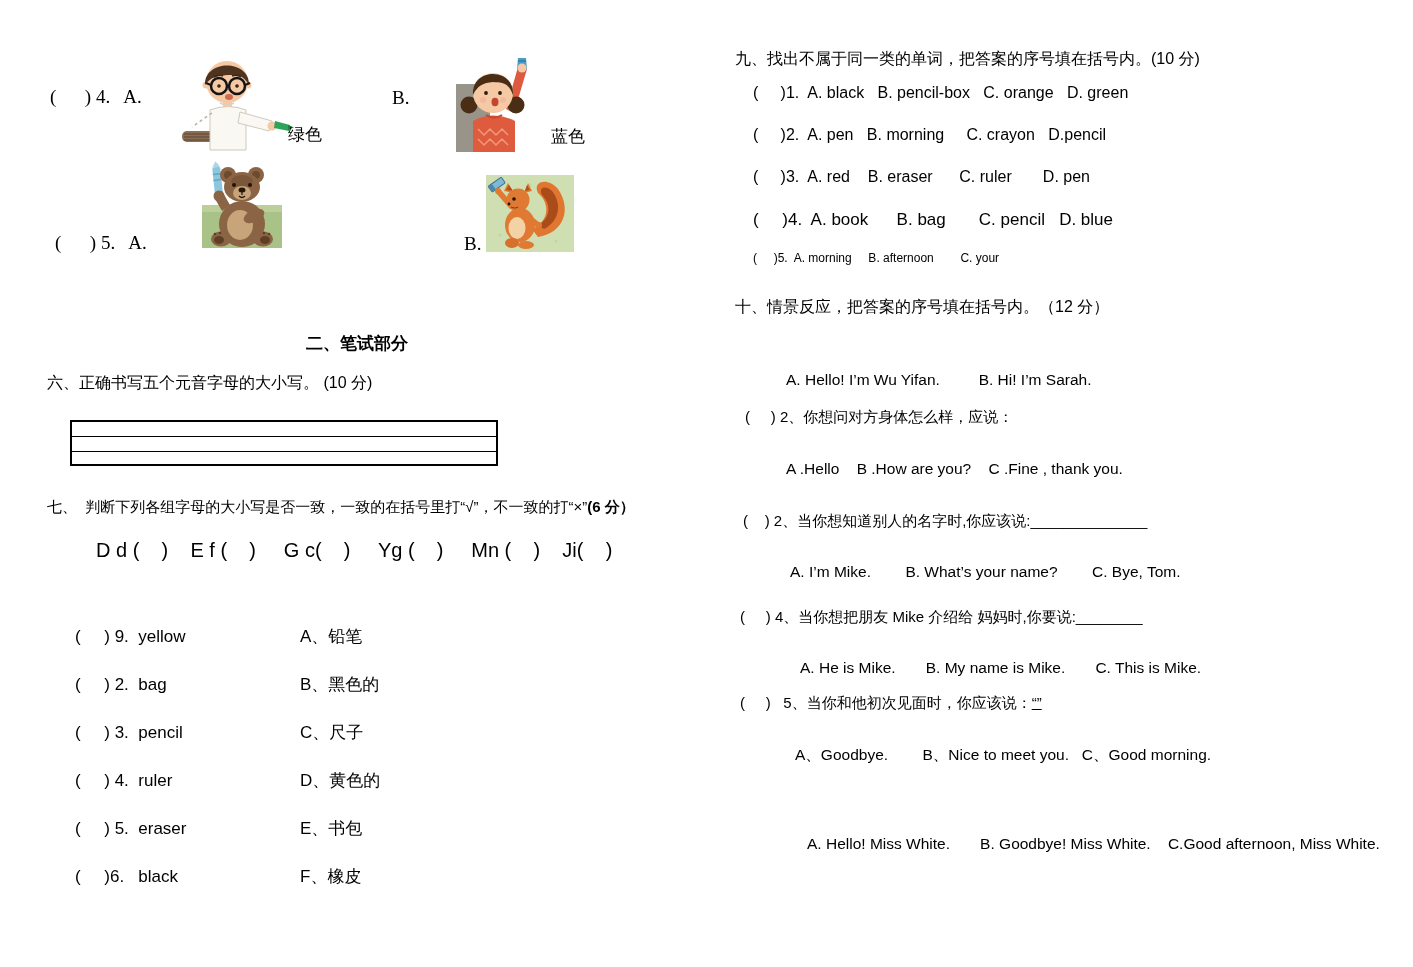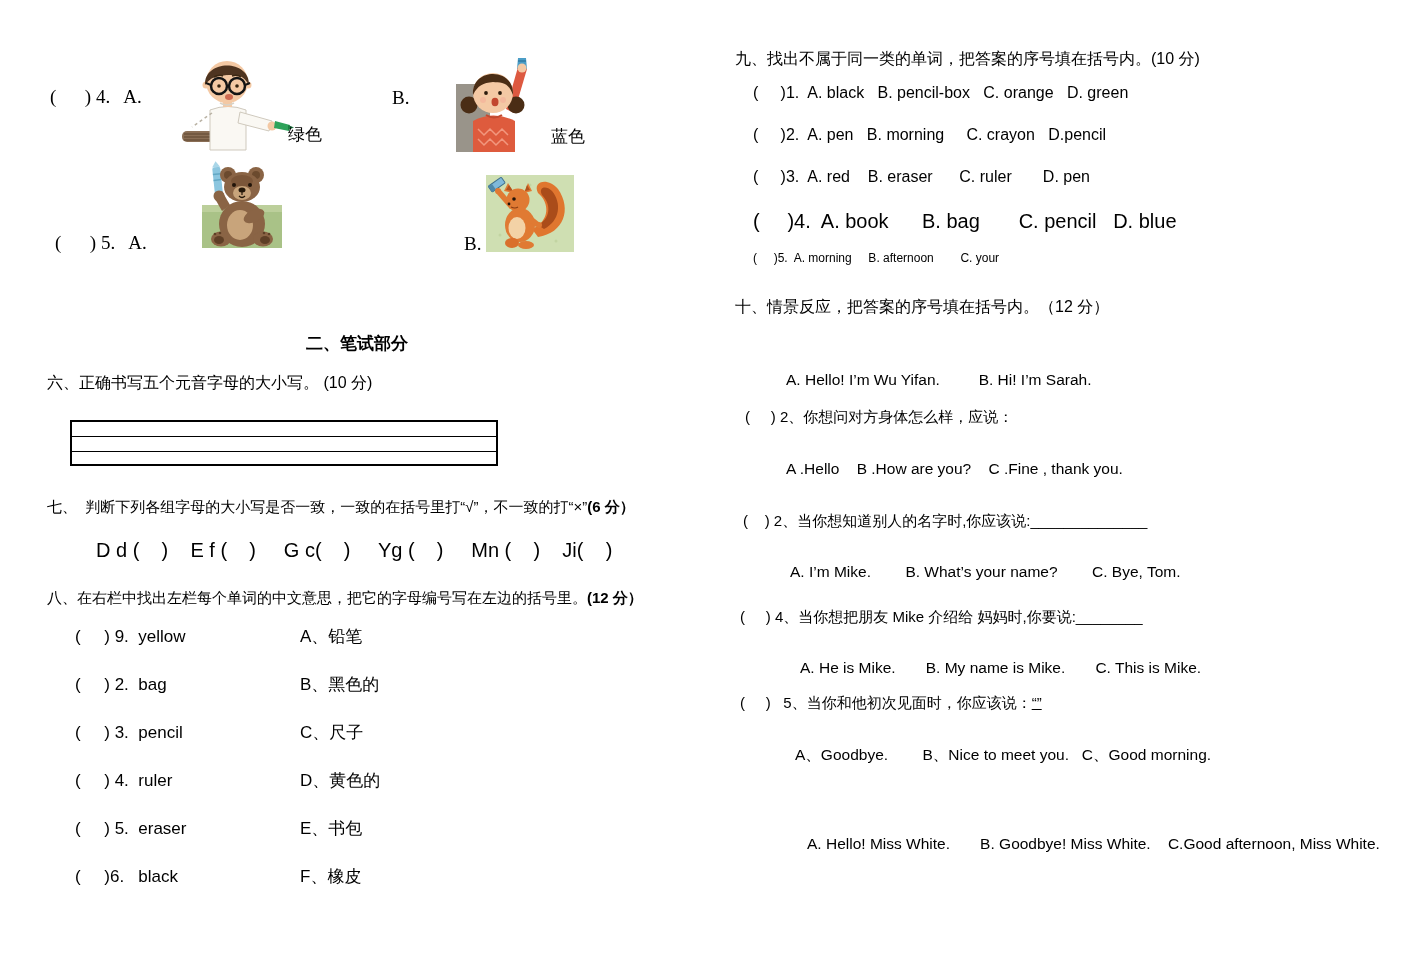--- a/index.html
+++ b/index.html
@@ -163,35 +163,34 @@
 
   <div class="wbox">
     <div class="wline" style="top:14px"></div>
     <div class="wline" style="top:29px"></div>
   </div>
 
   <div class="t" style="left:47px;top:498px;font-size:15px"><span>七、  判断下列各组字母的大小写是否一致，一致的在括号里打“√”，不一致的打“×”</span><span class="bold">(6 分）</span></div>
 
   <div class="t" style="left:96px;top:538px;font-size:20px">D d (    )    E f (    )     G c(    )     Yg (    )     Mn (    )    Ji(    )</div>
 
-  <div class="t" style="left:47px;top:589px;font-size:15px"><span>八、在右栏中找出左栏每个单词的中文意思，把它的字母编号写在左边的括号里。</span><span class="bold">(12 分）</span></div>
 
   <div class="row8" style="top:625px"><span class="l8">(     ) 9.  yellow</span><span>A、铅笔</span></div>
   <div class="row8" style="top:673px"><span class="l8">(     ) 2.  bag</span><span>B、黑色的</span></div>
   <div class="row8" style="top:721px"><span class="l8">(     ) 3.  pencil</span><span>C、尺子</span></div>
   <div class="row8" style="top:769px"><span class="l8">(     ) 4.  ruler</span><span>D、黄色的</span></div>
   <div class="row8" style="top:817px"><span class="l8">(     ) 5.  eraser</span><span>E、书包</span></div>
   <div class="row8" style="top:865px"><span class="l8">(     )6.   black</span><span>F、橡皮</span></div>
 
   <div class="t" style="left:735px;top:49px;font-size:16px">九、找出不属于同一类的单词，把答案的序号填在括号内。(10 分)</div>
 
   <div class="t" style="left:753px;top:83px;font-size:16px">(     )1.  A. black   B. pencil-box   C. orange   D. green</div>
   <div class="t" style="left:753px;top:125px;font-size:16px">(     )2.  A. pen   B. morning     C. crayon   D.pencil</div>
   <div class="t" style="left:753px;top:167px;font-size:16px">(     )3.  A. red    B. eraser      C. ruler       D. pen</div>
-  <div class="t" style="left:753px;top:209px;font-size:20px">(     )4.  A. book      B. bag       C. pencil   D. blue</div>
+  <div class="t" style="left:753px;top:209px;font-size:17px">(     )4.  A. book      B. bag       C. pencil   D. blue</div>
   <div class="t" style="left:753px;top:251px;font-size:12px">(     )5.  A. morning     B. afternoon        C. your</div>
 
   <div class="t" style="left:735px;top:297px;font-size:16px">十、情景反应，把答案的序号填在括号内。（12 分）</div>
 
   <div class="t" style="left:786px;top:370px;font-size:15.5px">A. Hello! I’m Wu Yifan.         B. Hi! I’m Sarah.</div>
 
   <div class="t" style="left:745px;top:408px;font-size:15px">(     ) 2、你想问对方身体怎么样，应说：</div>
   <div class="t" style="left:786px;top:459px;font-size:15.5px">A .Hello    B .How are you?    C .Fine , thank you.</div>
 
   <div class="t" style="left:743px;top:512px;font-size:15px">(    ) 2、当你想知道别人的名字时,你应该说:______________</div>

